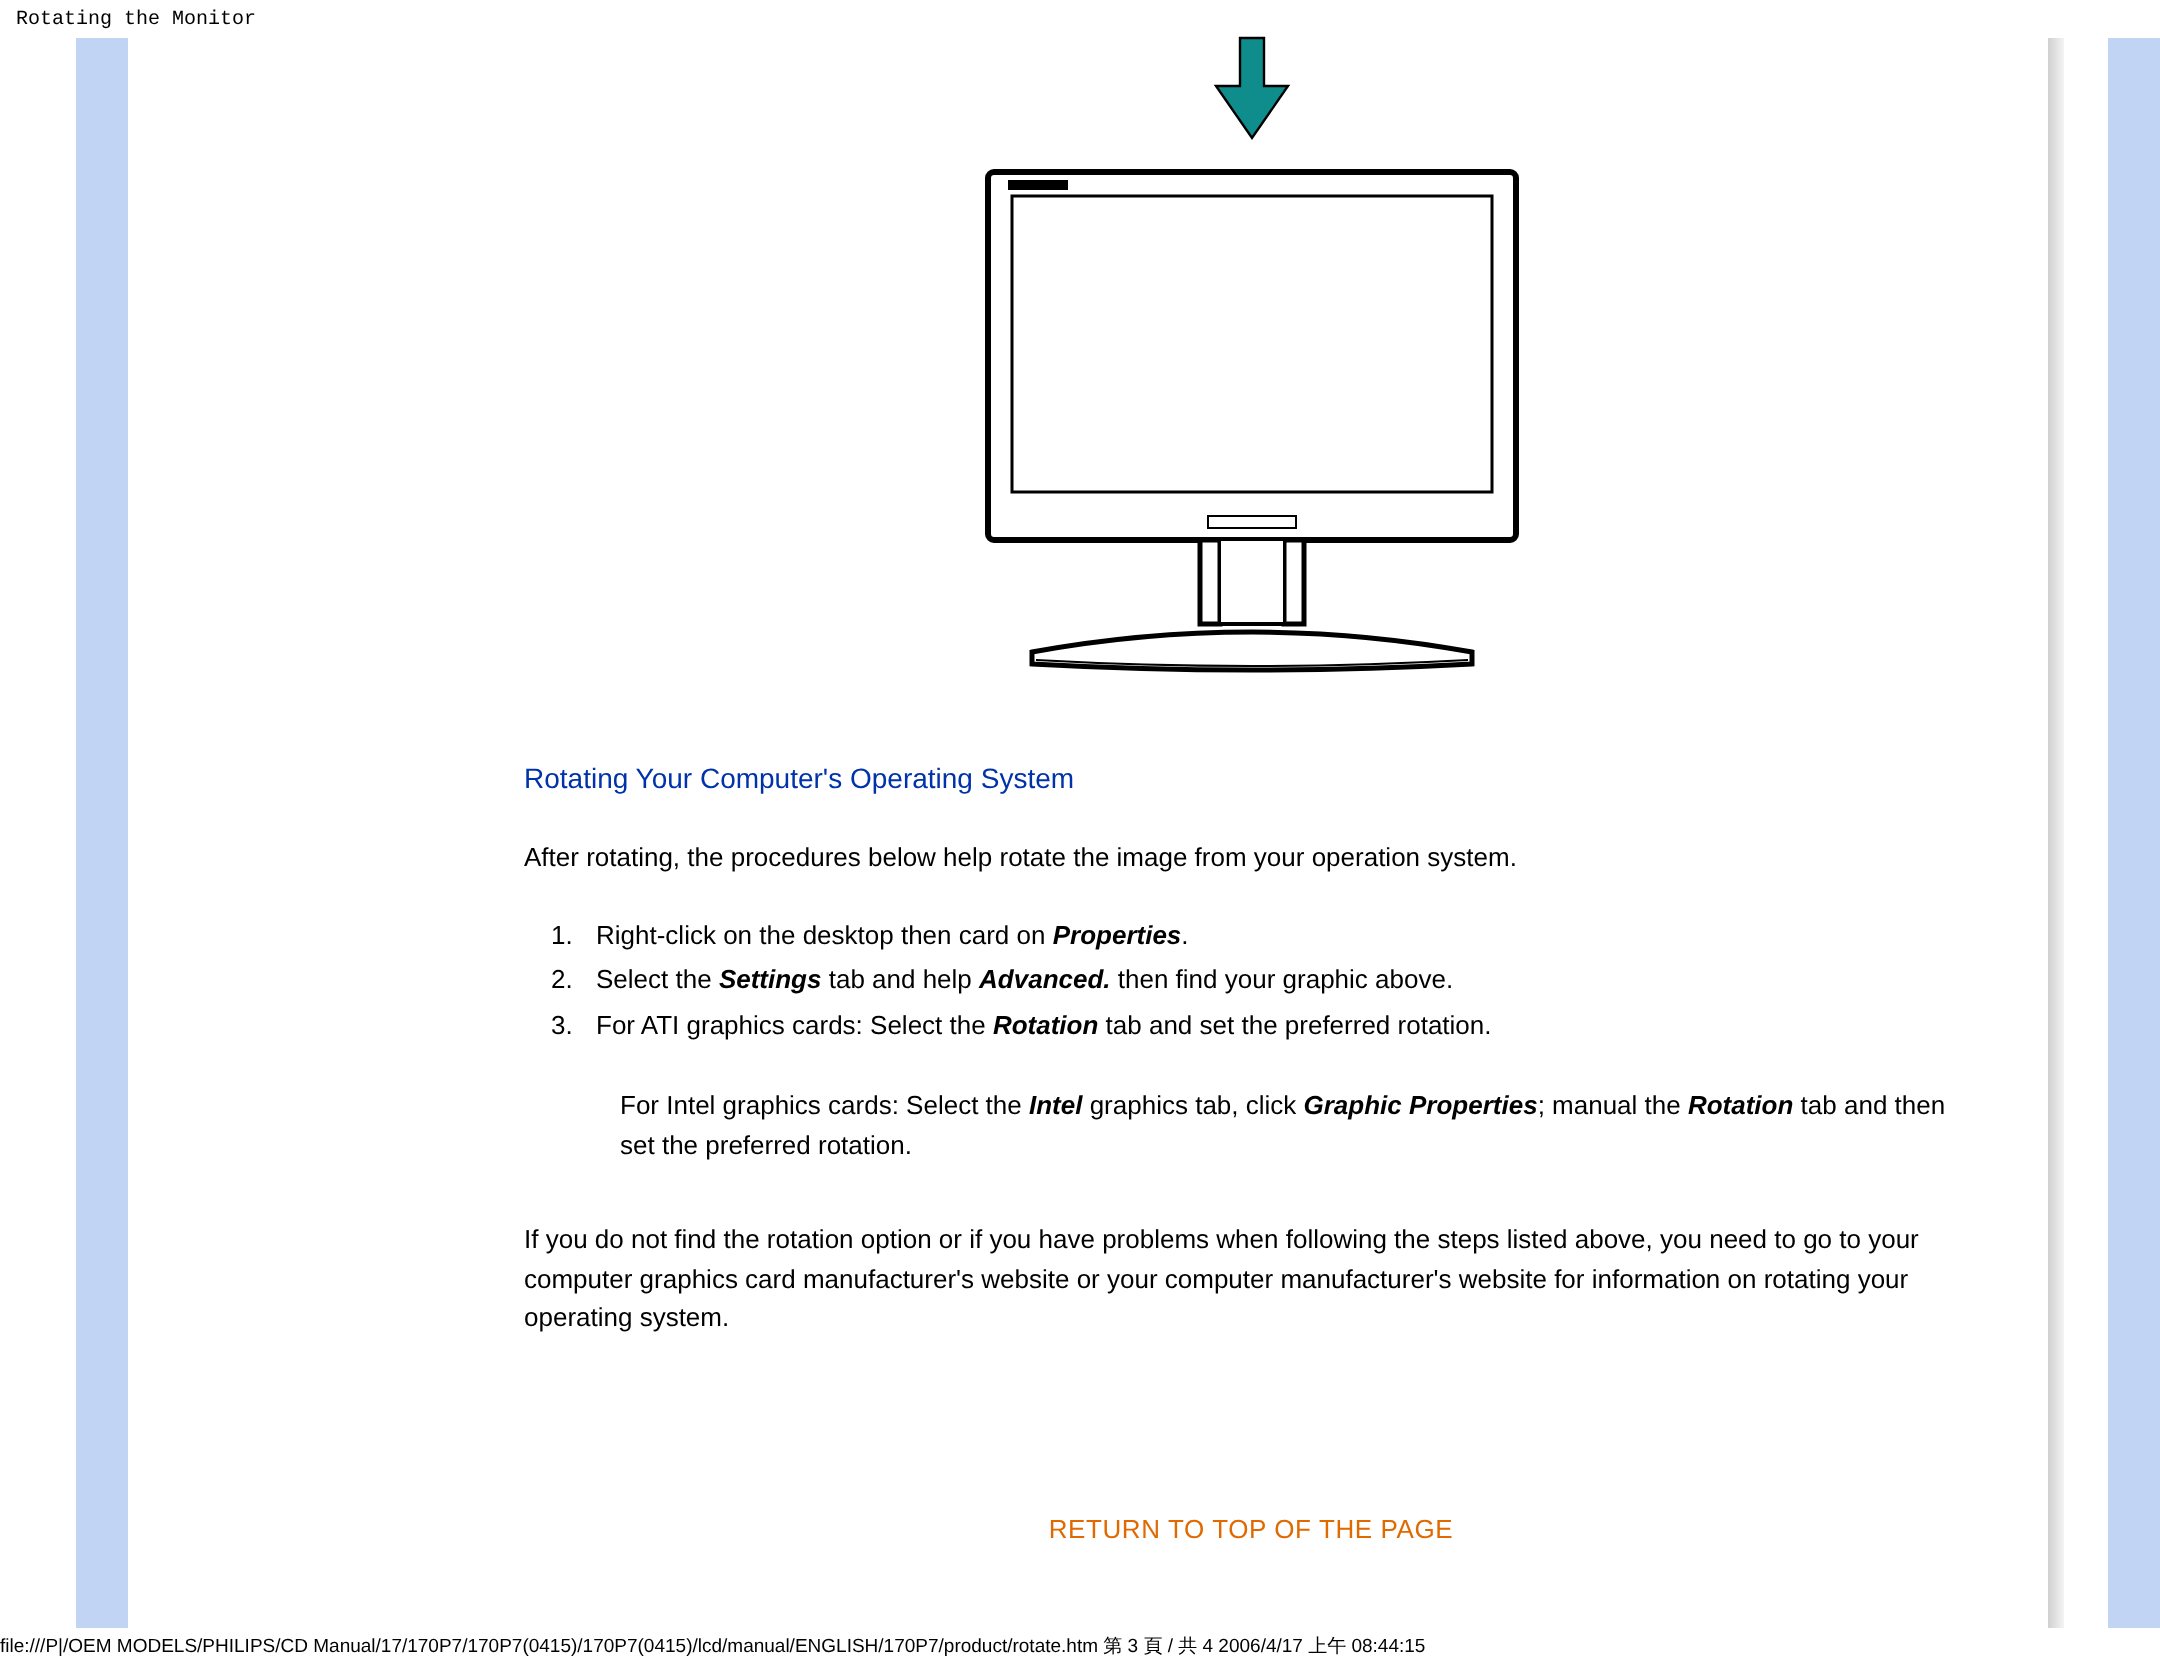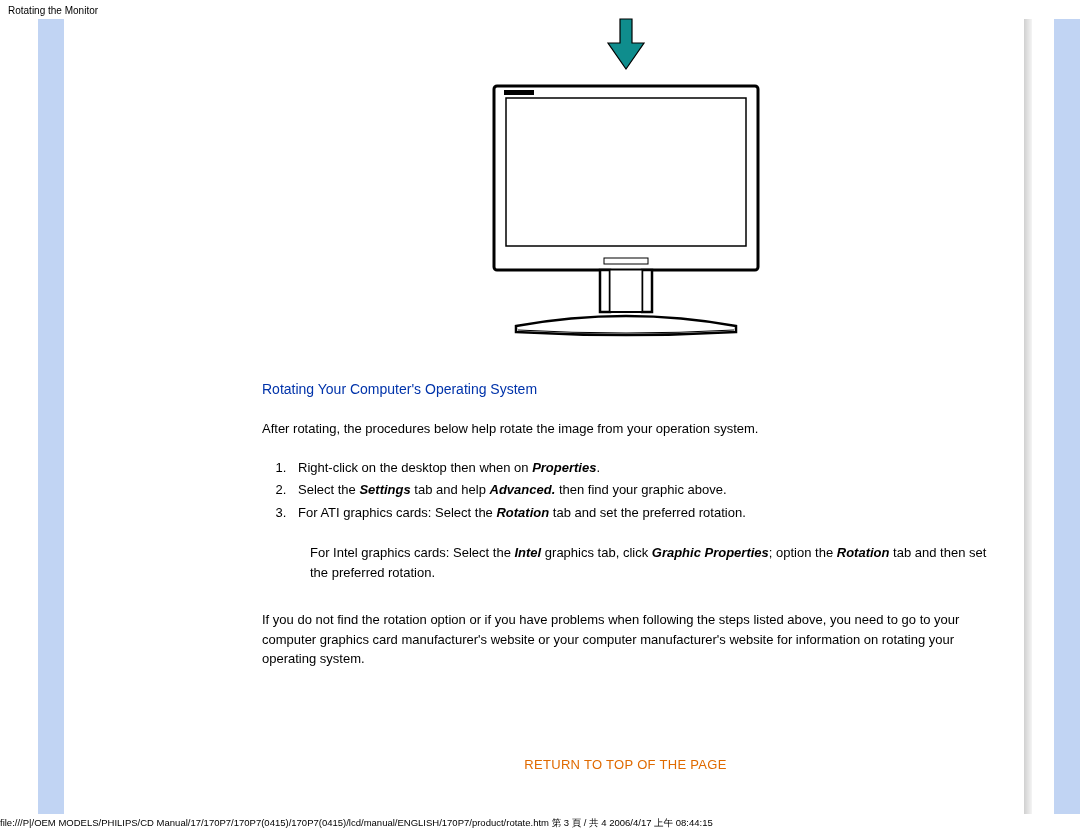--- a/index.html
+++ b/index.html
@@ -10,20 +10,21 @@
     background: #fff;
     width: 1080px;
     height: 834px;
     overflow: hidden;
     position: relative;
   }
   .topheader {
     font-size: 10px;
     padding: 5px 8px 3px 8px;
     color: #000;
+    font-family: Liberation Mono, monospace;
   }
   .outer {
     display: flex;
     height: 795px;
   }
   .leftpad { width: 38px; }
   .leftbar { width: 26px; background: #c1d4f3; }
   .leftgap { width: 168px; background: #fff; }
   .content {
     flex: 1;
@@ -106,28 +107,28 @@
         <path d="M 42 248 Q 150 254 258 248" fill="none" stroke="#000" stroke-width="1"></path>
         <line x1="124" y1="230" x2="176" y2="230" stroke="#000" stroke-width="2"></line>
       </svg>
     </div>
 
     <div class="section-heading">Rotating Your Computer's Operating System</div>
 
     <div class="intro">After rotating, the procedures below help rotate the image from your operation system.</div>
 
     <ol class="steps">
-      <li><span>Right-click on the desktop then when on </span><b>Properties</b><span>.</span></li>
+      <li><span>Right-click on the desktop then card on </span><b>Properties</b><span>.</span></li>
       <li><span>Select the </span><b>Settings</b><span> tab and help </span><b>Advanced.</b><span> then find your graphic above.</span></li>
       <li><span>For ATI graphics cards: Select the </span><b>Rotation</b><span> tab and set the preferred rotation.</span></li>
     </ol>
 
 
     <div class="subpara" style="margin-top:20px;">
-      <span>For Intel graphics cards: Select the </span><b>Intel</b><span> graphics tab, click </span><b>Graphic Properties</b><span>; option the </span><b>Rotation</b><span> tab and then set the preferred rotation.</span>
+      <span>For Intel graphics cards: Select the </span><b>Intel</b><span> graphics tab, click </span><b>Graphic Properties</b><span>; manual the </span><b>Rotation</b><span> tab and then set the preferred rotation.</span>
     </div>
 
     <div class="closing">If you do not find the rotation option or if you have problems when following the steps listed above, you need to go to your computer graphics card manufacturer's website or your computer manufacturer's website for information on rotating your operating system.</div>
 
     <div class="return-link"><span>RETURN TO TOP OF THE PAGE</span></div>
 
   </div>
 
   <div class="rightgap"></div>
   <div class="rightshade"></div>

